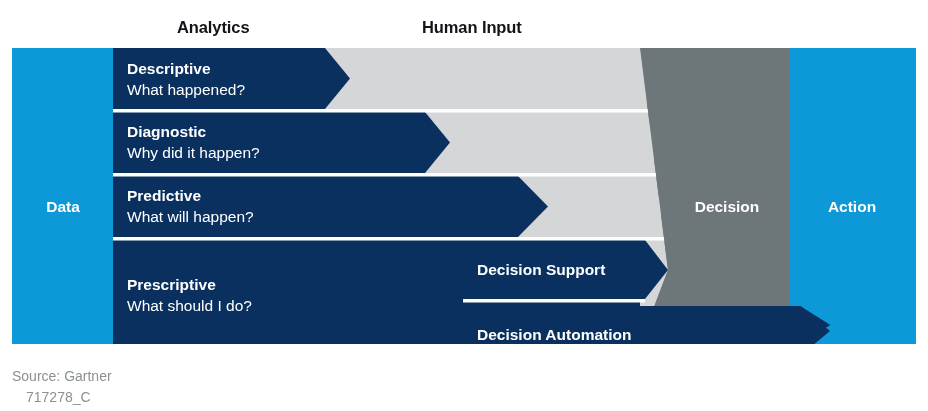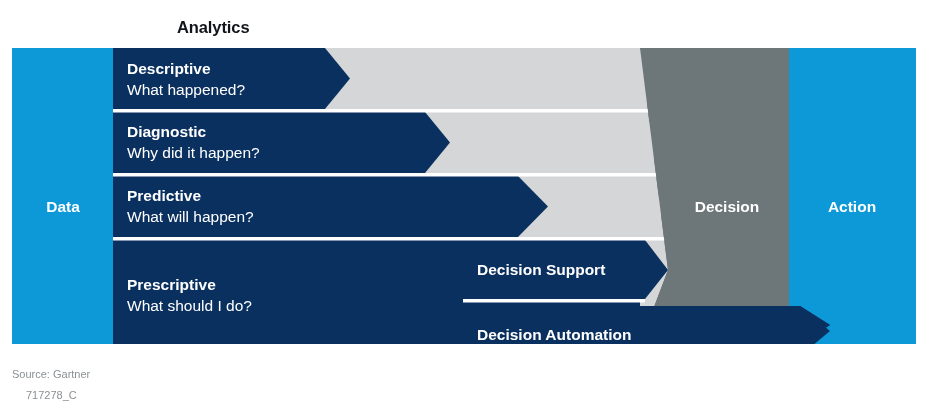--- a/index.html
+++ b/index.html
@@ -51,33 +51,34 @@
     font-weight: normal;
     fill: #ffffff;
   }
   .t-dec {
     font-size: 15.5px;
     font-weight: bold;
     fill: #ffffff;
   }
   .src {
     position: absolute;
-    font-size: 11px;
+    font-size: 14px;
     color: #8b9094;
     white-space: nowrap;
   }
   #src-line  { left: 12px; top: 368px; }
   #src-code  { left: 26px; top: 389px; }
 </style>
 </head>
 <body>
 
 <div id="stage">
 
   <div class="hdr" id="hdr-analytics" style="color: rgb(17, 20, 24);">Analytics</div>
+  <div class="hdr" id="hdr-human" style="color: rgb(17, 20, 24);">Human Input</div>
 
   <svg id="diagram" width="928" height="411" viewBox="0 0 928 411">
 
     <rect id="band-data" x="12" y="48" width="101" height="296" fill="#0d98d8"></rect>
 
     <rect id="band-grayfield" x="113" y="48" width="676" height="296" fill="#d4d6d8"></rect>
 
     <path id="band-decision" d="M 640 48 L 789 48 L 789 344 L 640 344 L 668 270 Z" fill="#6d7679"></path>
 
     <rect id="band-action" x="789" y="48" width="127" height="296" fill="#0d98d8"></rect>

